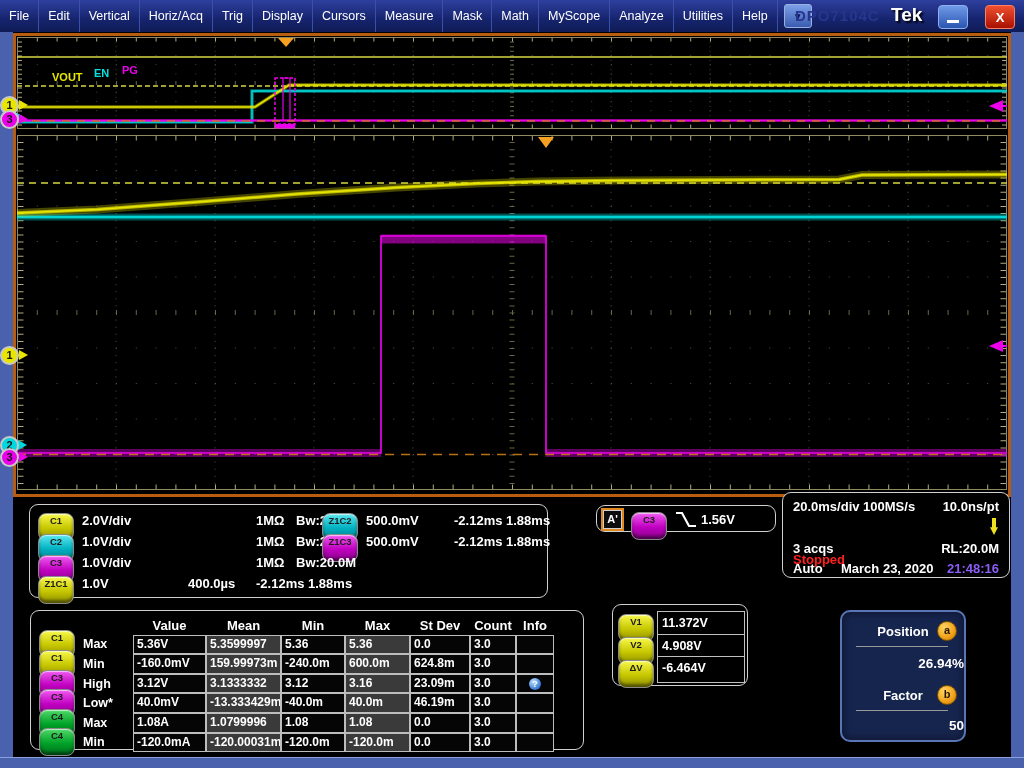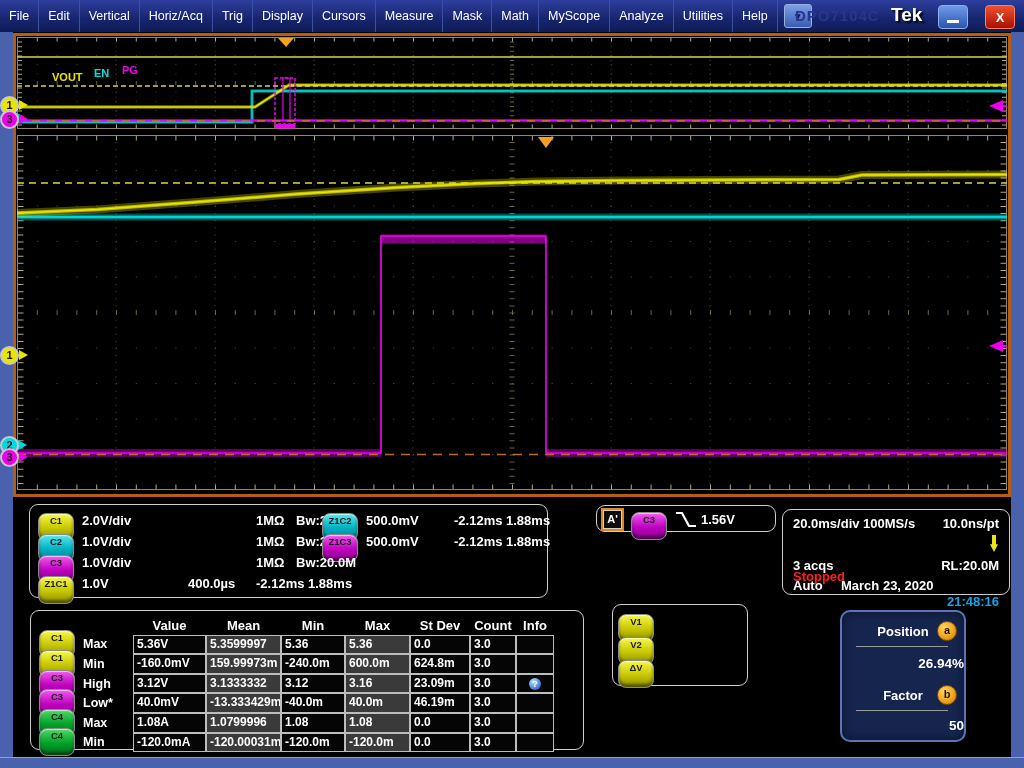--- a/index.html
+++ b/index.html
@@ -41,21 +41,21 @@
   .rtext{position:absolute;color:#fff;font-size:13px;font-weight:bold;white-space:nowrap;}
   .pill{position:absolute;width:36px;height:28px;border-radius:8px;border:1px solid #8a8a8a;
         box-sizing:border-box;font-size:9.5px;font-weight:bold;color:#1c1c1c;text-align:center;line-height:13px;
         box-shadow:inset 0 1px 1px rgba(255,255,255,.65), inset 0 -3px 3px rgba(0,0,0,.45);}
   .pl-y{background:linear-gradient(#f8f84a,#c6c600 55%,#8f8f00);}
   .pl-c{background:linear-gradient(#5ae8f0,#00b0c0 55%,#007e8a);}
   .pl-m{background:linear-gradient(#f25af2,#c000c0 55%,#870087);}
   .pl-g{background:linear-gradient(#50d968,#00a228 55%,#00701c);}
   .trig-a{position:absolute;left:6px;top:4px;width:17px;height:17px;background:#0c0c0c;border:1px solid #cfcfcf;
           outline:2px solid #e08820;color:#fff;font-size:11px;font-weight:bold;text-align:center;line-height:16px;}
-  .status-red{color:#ff2020;} .clock-orange{color:#0ea5e9;margin-top:16px;}
+  .status-red{color:#ff2020;} .clock-orange{color:#8b5cf6;}
   .mem-icon{position:absolute;right:11px;top:25px;width:8px;height:17px;background:#efe020;
             clip-path:polygon(25% 0,75% 0,75% 55%,100% 55%,50% 100%,0 55%,25% 55%);}
   
   .mtable{position:absolute;left:6px;top:4px;display:grid;
           grid-template-columns:96px 73px 75px 64px 65px 60px 46px 38px;grid-auto-rows:19.6px;}
   .mh{color:#fff;font-size:13px;font-weight:bold;text-align:center;line-height:22px;height:24px;}
   .mlabel{display:flex;align-items:center;color:#fff;font-size:12.5px;font-weight:bold;}
   .mlabel .pill{position:relative;margin:0 8px 0 2px;flex:none;}
   .mc{border:1px solid #bdbdbd;background:#050505;color:#fff;font-size:12px;font-weight:bold;
       line-height:17px;padding:0 3px;overflow:hidden;}
@@ -278,21 +278,21 @@
 
   <div class="panel" style="left:596px;top:505px;width:180px;height:27px;">
     <div class="trig-a">A'</div>
     <div class="pill pl-m" style="left:34px;top:6px;">C3</div>
     <svg class="edge-glyph" style="left:78px;top:5px;" width="22" height="17" viewBox="0 0 22 17">
       <polyline points="1,2 7,2 14,15 21,15" fill="none" stroke="#fff" stroke-width="2.2"></polyline>
     </svg>
     <div class="rtext" style="left:104px;top:6px;">1.56V</div>
   </div>
 
-  <div class="panel" style="left:782px;top:509px;width:228px;height:86px;">
+  <div class="panel" style="left:782px;top:492px;width:228px;height:86px;">
     <div class="rtext" style="left:10px;top:6px;">20.0ms/div 100MS/s</div>
     <div class="rtext" style="right:10px;top:6px;left:auto;">10.0ns/pt</div>
     <div class="rtext status-red" style="left:10px;top:27px;margin-top:32px;">Stopped</div>
     <div class="mem-icon"></div>
     <div class="rtext" style="left:10px;top:48px;text-align:right;">3 acqs</div>
     <div class="rtext" style="right:10px;top:48px;left:auto;">RL:20.0M</div>
     <div class="rtext" style="left:10px;top:68px;">Auto</div>
     <div class="rtext" style="left:58px;top:68px;">March 23, 2020</div>
     <div class="rtext clock-orange" style="right:10px;top:68px;left:auto;">21:48:16</div>
   </div>
@@ -381,20 +381,25 @@
       <div class="mc">0.0</div>
       <div class="mc">3.0</div>
       <div class="mc info"></div>
     </div>
   </div>
 
   <div class="panel" style="left:612px;top:604px;width:136px;height:82px;">
     <div class="pill pl-y" style="left:5px;top:9px;">V1</div>
     <div class="pill pl-y" style="left:5px;top:32px;">V2</div>
     <div class="pill pl-y" style="left:5px;top:55px;">ΔV</div>
+    <div class="curbox">
+      <div class="currow">11.372V</div>
+      <div class="currow">4.908V</div>
+      <div class="currow">-6.464V</div>
+    </div>
   </div>
 
   <div class="zpanel">
     <div class="zlabel" style="top:12px;">Position</div>
     <div class="knob" style="right:7px;top:9px;">a</div>
     <div class="zline" style="top:34px;"></div>
     <div class="zvalue" style="top:44px;">26.94%</div>
     <div class="zlabel" style="top:76px;">Factor</div>
     <div class="knob" style="right:7px;top:73px;">b</div>
     <div class="zline" style="top:98px;"></div>

